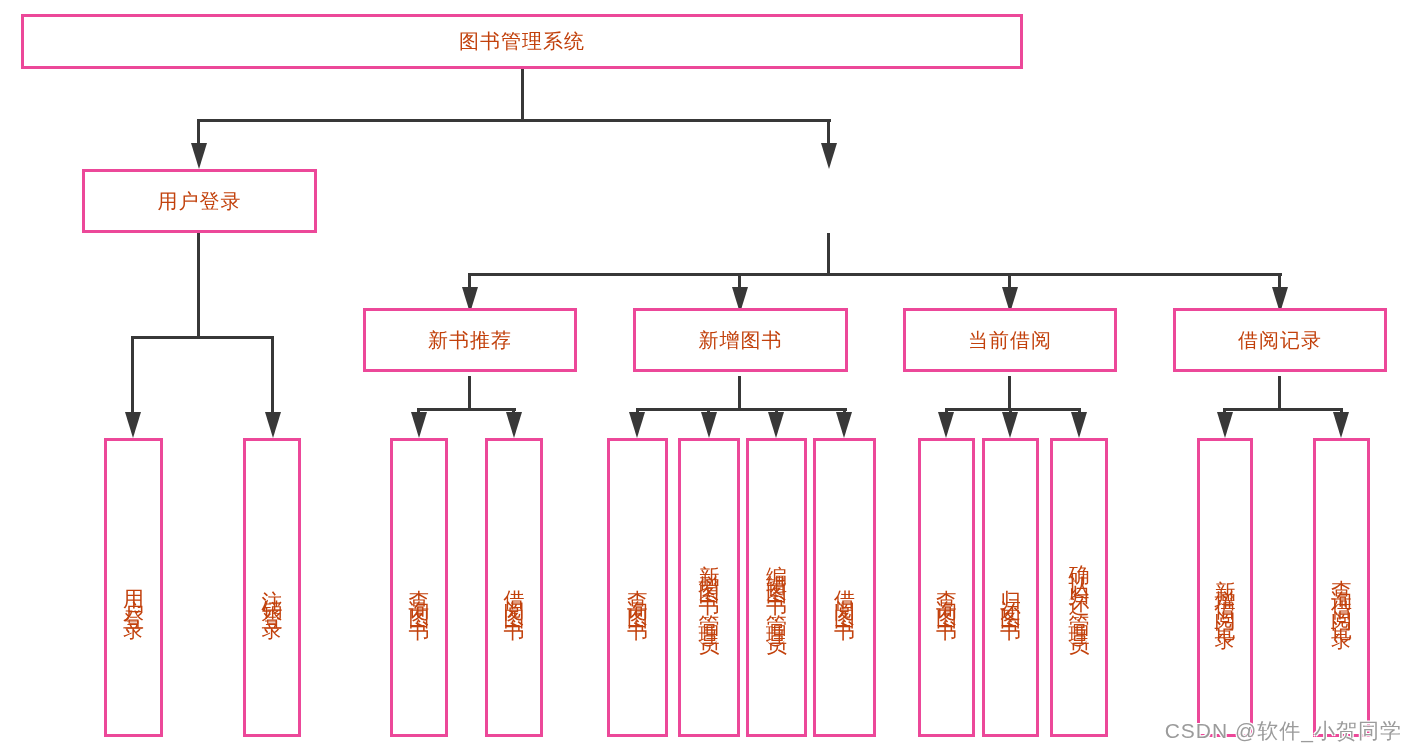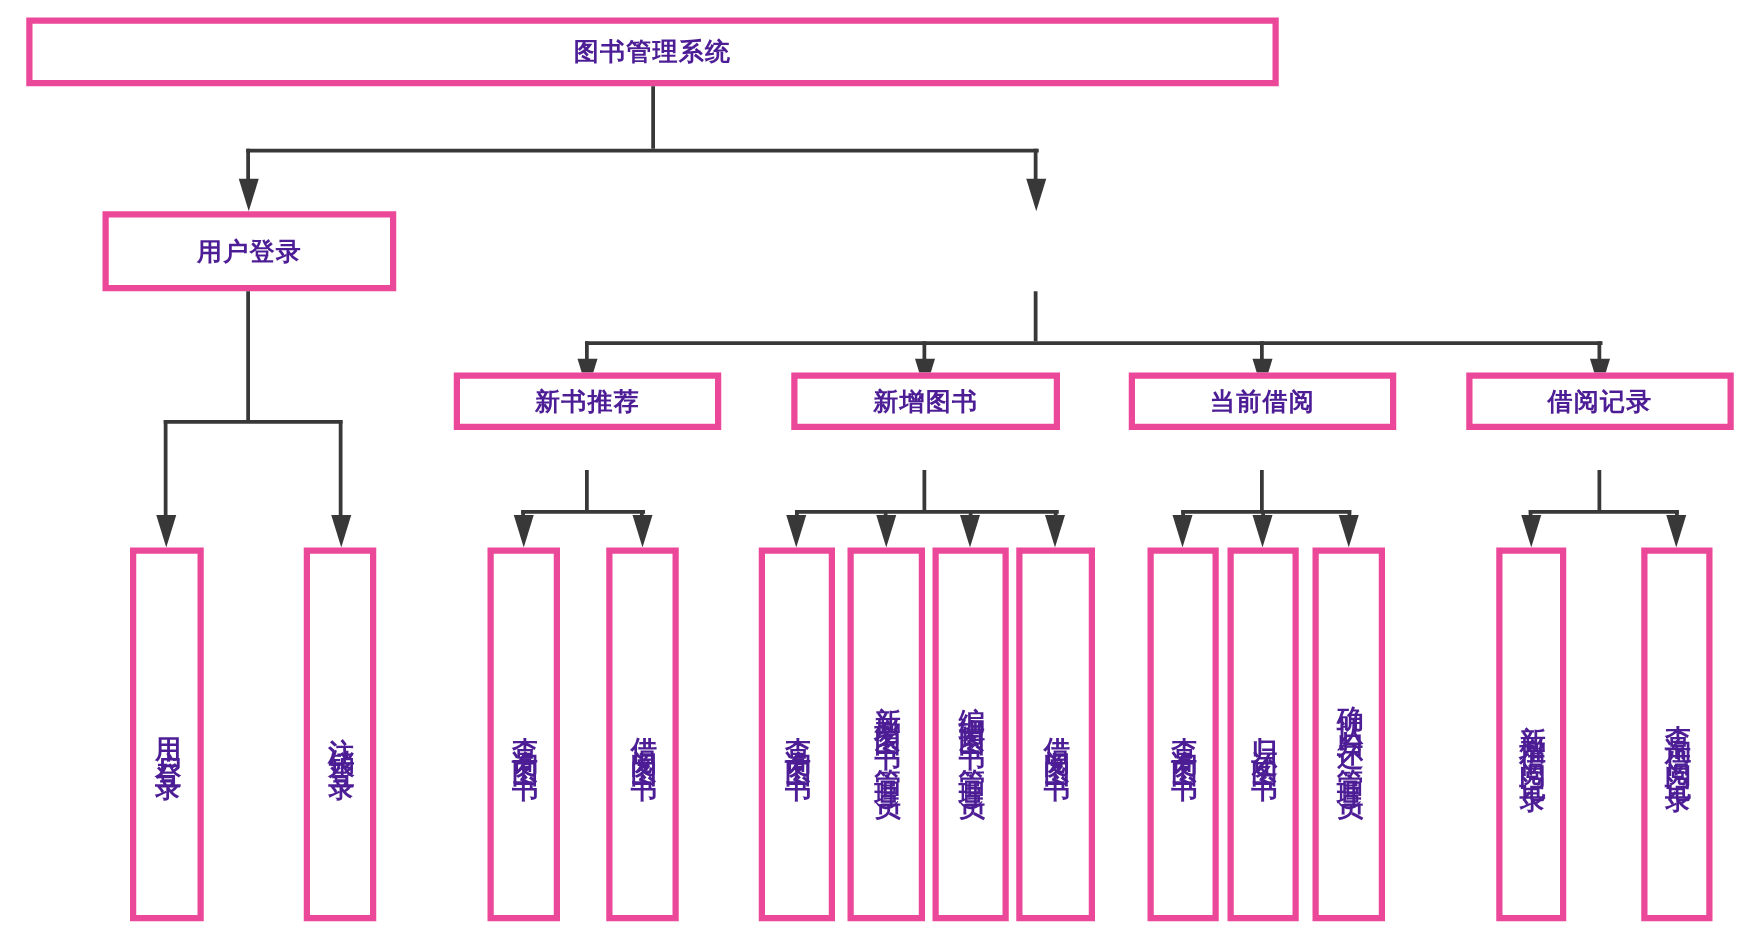--- a/index.html
+++ b/index.html
@@ -8,31 +8,30 @@
     width: 1405px;
     height: 747px;
     background: #ffffff;
     overflow: hidden;
     font-family: "Liberation Sans", "DejaVu Sans", sans-serif;
   }
   .box {
     position: absolute;
     box-sizing: border-box;
     background: #ffffff;
-    border: 5px solid #ec4899;
-    color: #4c1d95;
+    border: 3px solid #ec4899;
+    color: #c2410c;
     display: flex;
     align-items: center;
     justify-content: center;
-    font-weight: bold;
   }
   .hbox { font-size: 20px; letter-spacing: 1px; white-space: nowrap; }
   .root  { left: 21px;  top: 14px;  width: 1002px; height: 55px; }
   .lvl2  { top: 169px; height: 64px; width: 235px; }
-  .lvl3  { top: 298px; height: 46px; width: 215px; }
+  .lvl3  { top: 308px; height: 64px; width: 215px; }
   .leaf  { top: 438px; height: 299px; }
   .vtext {
     writing-mode: vertical-rl;
     text-orientation: mixed;
     font-size: 21px;
     line-height: 1.05;
     letter-spacing: 10px;
     margin-bottom: -10px;
     white-space: nowrap;
   }
@@ -161,14 +160,15 @@
   <div class="box leaf" style="left:1050px; width:58px;">
     <span class="vtext">确认归还（管理员）</span>
   </div>
   <div class="box leaf" style="left:1197px; width:56px;">
     <span class="vtext">新增借阅记录</span>
   </div>
   <div class="box leaf" style="left:1313px; width:57px;">
     <span class="vtext">查询借阅记录</span>
   </div>
 
+  <div class="watermark">CSDN @软件_小贺同学</div>
 
 </div>
 
 </body></html>

